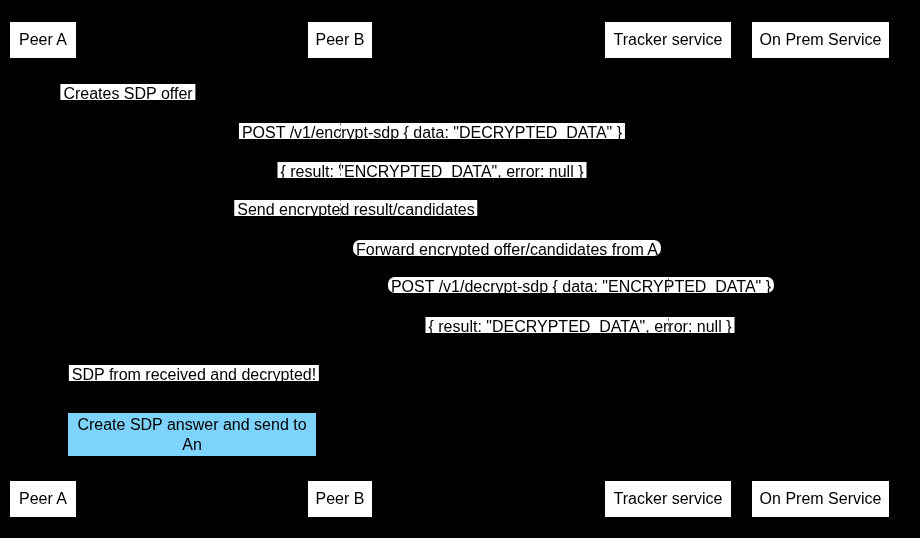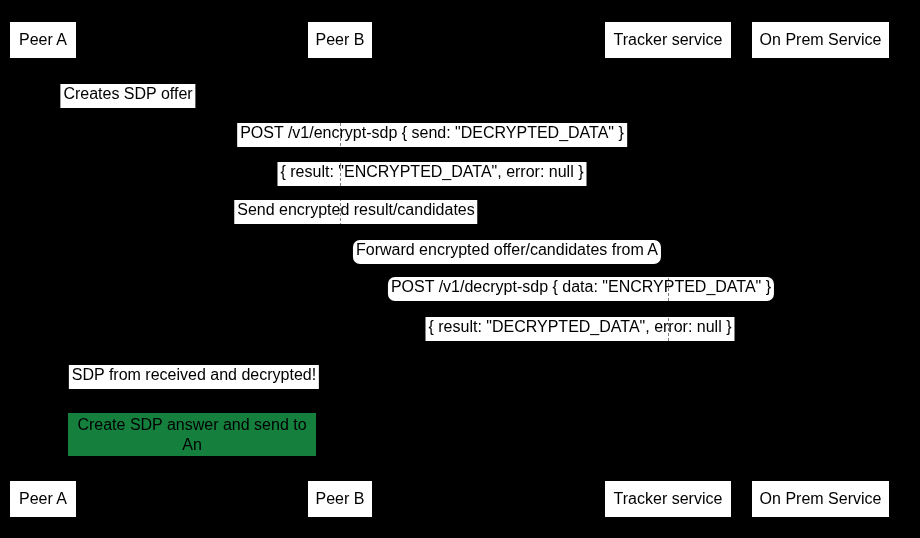--- a/index.html
+++ b/index.html
@@ -28,34 +28,34 @@
     position: absolute;
     top: 58px; height: 423px; width: 0;
     border-left: 1px dashed rgba(0,0,0,0.5);
     z-index: 6;
   }
   .msg-label {
     position: absolute;
     transform: translateX(-50%);
     background: #ffffff;
     color: #000000;
-    font-size: 16px; line-height: 20px; height: 24px;
+    font-size: 16px; line-height: 20px; height: 16px;
     white-space: nowrap;
     padding: 0 3px;
     z-index: 4;
   }
   .arrow {
     position: absolute;
     height: 1px;
     background: #000000; 
     z-index: 2;
   }
   .note {
     position: absolute;
-    background: #15803d;
+    background: #7dd3fc;
     color: #000000;
     font-size: 16px; line-height: 20px;
     text-align: center;
     box-sizing: border-box;
     padding-top: 2px;
     z-index: 4;
   }
 </style>
 </head>
 <body>
@@ -95,21 +95,21 @@
       <span>Peer B</span>
     </div>
   <div class="actor" style="left:605px; top:481px; width:126px;">
       <span>Tracker service</span>
     </div>
   <div class="actor" style="left:752px; top:481px; width:137px;">
       <span>On Prem Service</span>
     </div>
 
   <div class="msg-label" style="left:128px; top:84px;">Creates SDP offer</div>
-  <div class="msg-label" style="left:432px; top:123px;">POST /v1/encrypt-sdp { send: "DECRYPTED_DATA" }</div>
+  <div class="msg-label" style="left:432px; top:123px;">POST /v1/encrypt-sdp { data: "DECRYPTED_DATA" }</div>
   <div class="msg-label" style="left:432px; top:162px;">{ result: "ENCRYPTED_DATA", error: null }</div>
   <div class="msg-label" style="left:356px; top:200px;">Send encrypted result/candidates</div>
   <div class="msg-label" style="left:507px; top:240px;border-radius:7px;">Forward encrypted offer/candidates from A</div>
   <div class="msg-label" style="left:581px; top:277px;border-radius:7px;">POST /v1/decrypt-sdp { data: "ENCRYPTED_DATA" }</div>
   <div class="msg-label" style="left:580px; top:317px;">{ result: "DECRYPTED_DATA", error: null }</div>
   <div class="msg-label" style="left:194px; top:365px;">SDP from received and decrypted!</div>
 
   <div class="note" style="left:68px; top:413px; width:248px; height:43px;">
     <div>Create SDP answer and send to An</div>
     <div>using the same mechanism</div>

